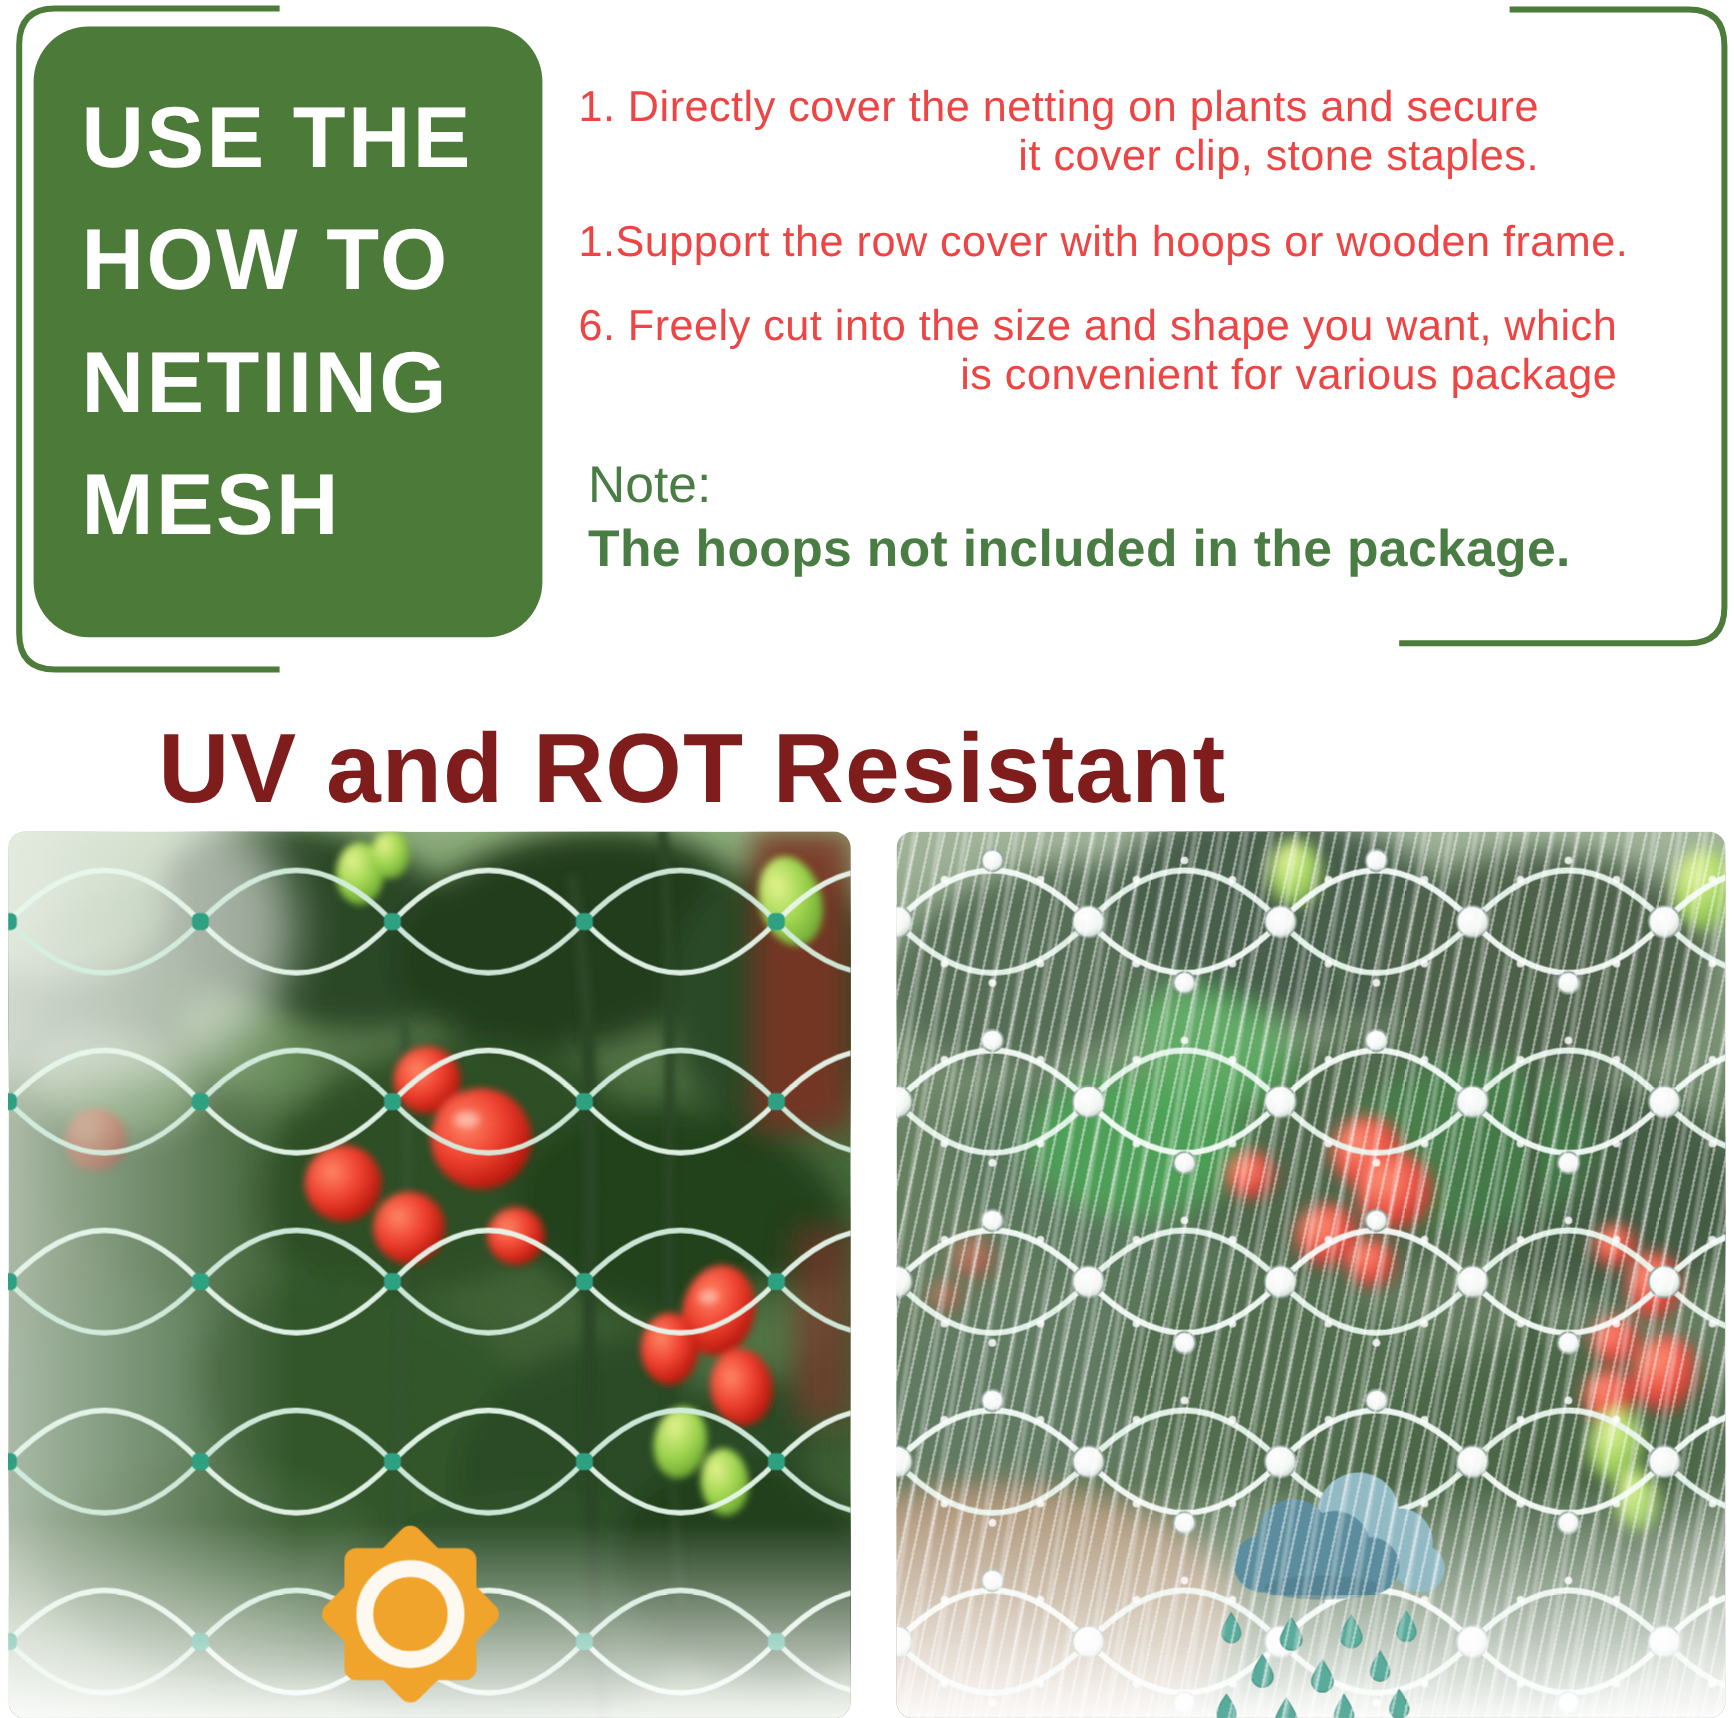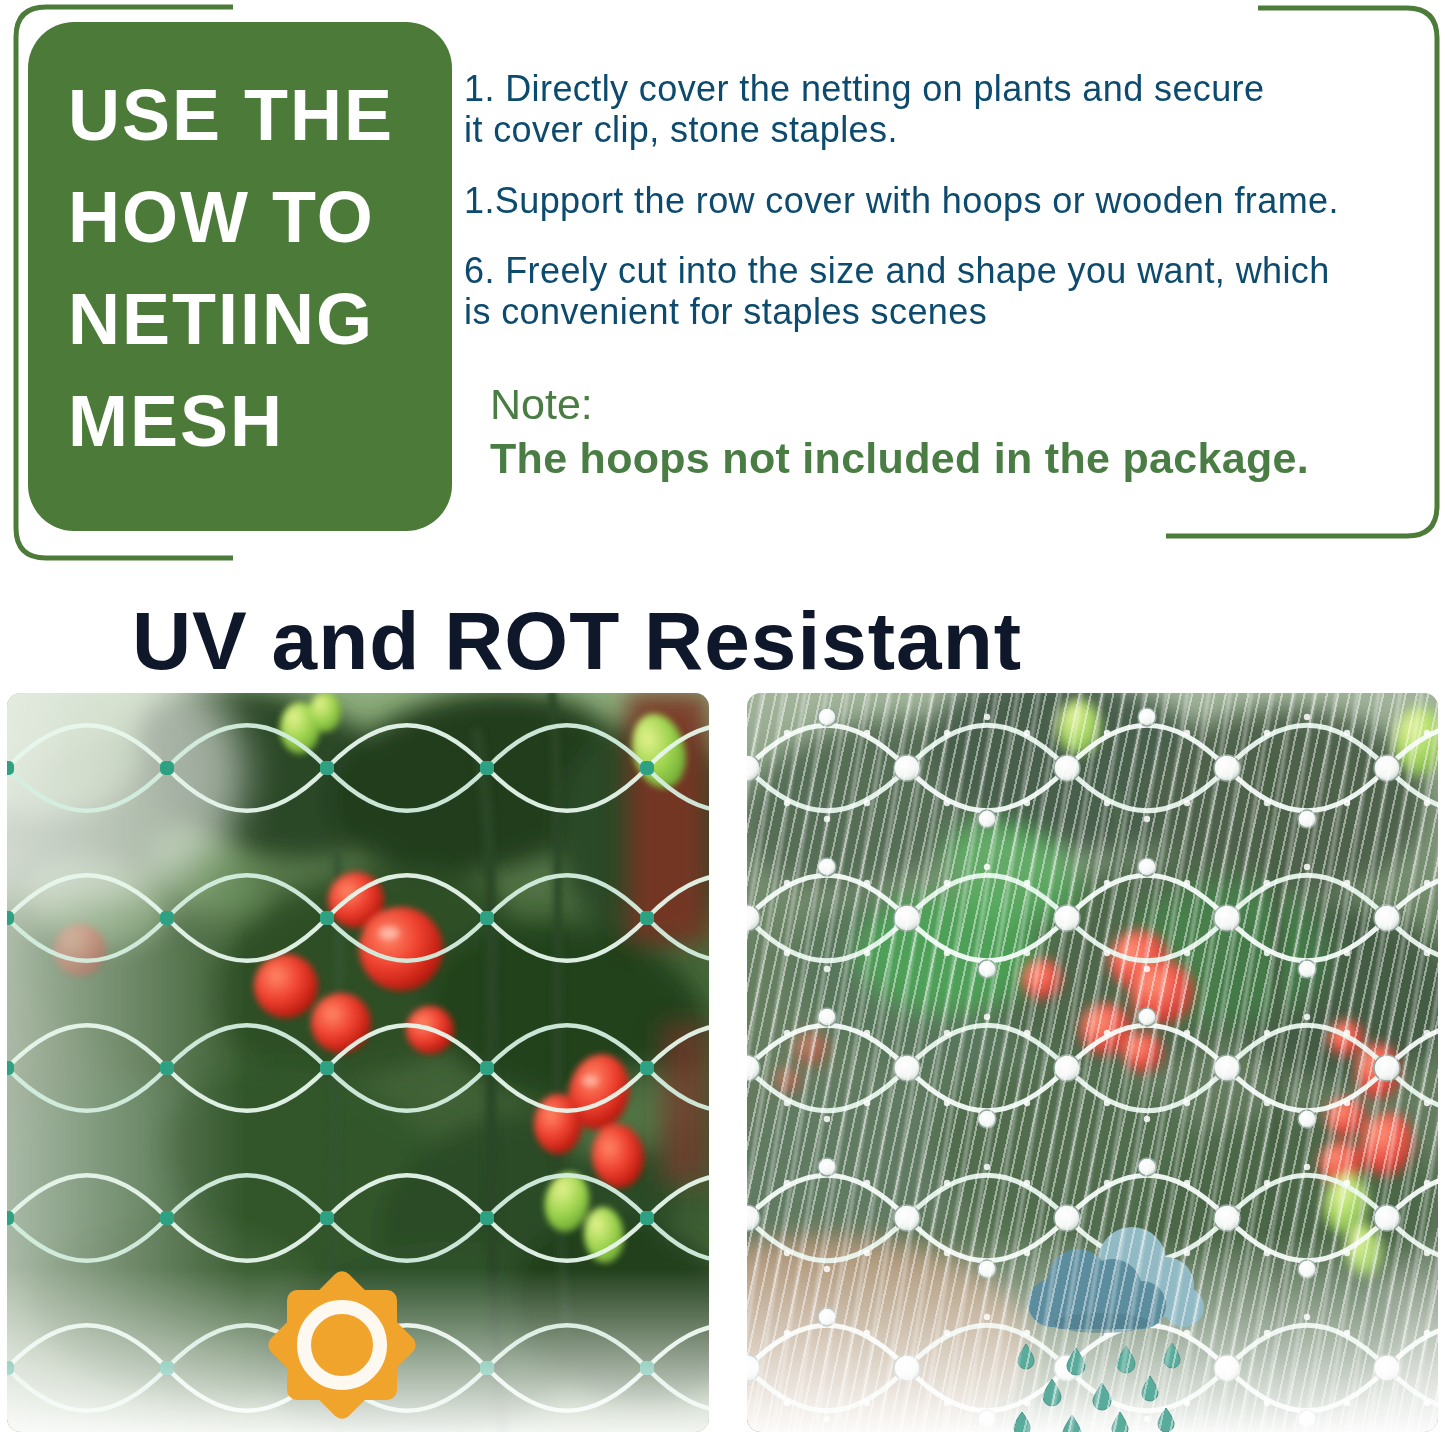--- a/index.html
+++ b/index.html
@@ -5,29 +5,29 @@
   html,body{margin:0;padding:0;background:#ffffff;}
   .stage{position:relative;width:1445px;height:1432px;overflow:hidden;background:#fff;
          font-family:"Liberation Sans", sans-serif;}
   svg{display:block;}
   .brackets{position:absolute;left:0;top:0;}
   .title-box{position:absolute;left:28px;top:22px;width:424px;height:509px;
              background:#4C7B39;border-radius:46px;box-sizing:border-box;
              padding:42px 0 0 40px;}
   .title-line{color:#ffffff;font-weight:bold;font-size:72px;line-height:102px;
               letter-spacing:2px;white-space:nowrap;}
-  .instr{position:absolute;left:464px;color:#0c4a6e;font-size:36px;line-height:41px;
-         letter-spacing:.4px;white-space:nowrap;}
+  .instr{position:absolute;left:482px;color:#ef4444;font-size:36px;line-height:41px;
+         letter-spacing:.4px;white-space:nowrap;text-align:right;}
   .i1{top:68px;} .i2{top:180px;} .i3{top:250px;}
   .note-label{position:absolute;left:490px;top:380px;color:#4A7D44;font-weight:normal;
               font-size:43px;white-space:nowrap;}
   .note-text{position:absolute;left:490px;top:434px;color:#4A7D44;font-weight:bold;
              font-size:43px;letter-spacing:.3px;white-space:nowrap;}
   .heading{position:absolute;left:0;top:594px;width:1154px;text-align:center;
-           color:#0f172a;font-weight:bold;font-size:82px;letter-spacing:1px;}
+           color:#7f1d1d;font-weight:bold;font-size:82px;letter-spacing:1px;}
   .photo{position:absolute;top:693px;height:739px;border-radius:14px;overflow:hidden;}
   .photo-left{left:7px;width:702px;}
   .photo-right{left:747px;width:691px;}
   .photo svg{width:100%;height:100%;}
   .rain{position:absolute;inset:-40px;pointer-events:none;}
   .rain-a{background:repeating-linear-gradient(102deg,
            rgba(255,255,255,0) 0 9px, rgba(255,255,255,.45) 9px 11px);}
   .rain-b{background:repeating-linear-gradient(99deg,
            rgba(255,255,255,0) 0 17px, rgba(255,255,255,.30) 17px 21px);
           filter:blur(1px);}
@@ -52,21 +52,21 @@
 
   <div class="instr i1">
     <div>1. Directly cover the netting on plants and secure</div>
     <div>it cover clip, stone staples.</div>
   </div>
   <div class="instr i2">
     <div>1.Support the row cover with hoops or wooden frame.</div>
   </div>
   <div class="instr i3">
     <div>6. Freely cut into the size and shape you want, which</div>
-    <div>is convenient for staples scenes</div>
+    <div>is convenient for various package</div>
   </div>
 
   <div class="note-label">Note:</div>
   <div class="note-text">The hoops not included in the package.</div>
 
   <div class="heading">UV and ROT Resistant</div>
 
   <div class="photo photo-left">
     <svg viewBox="0 0 702 739">
       <defs>

